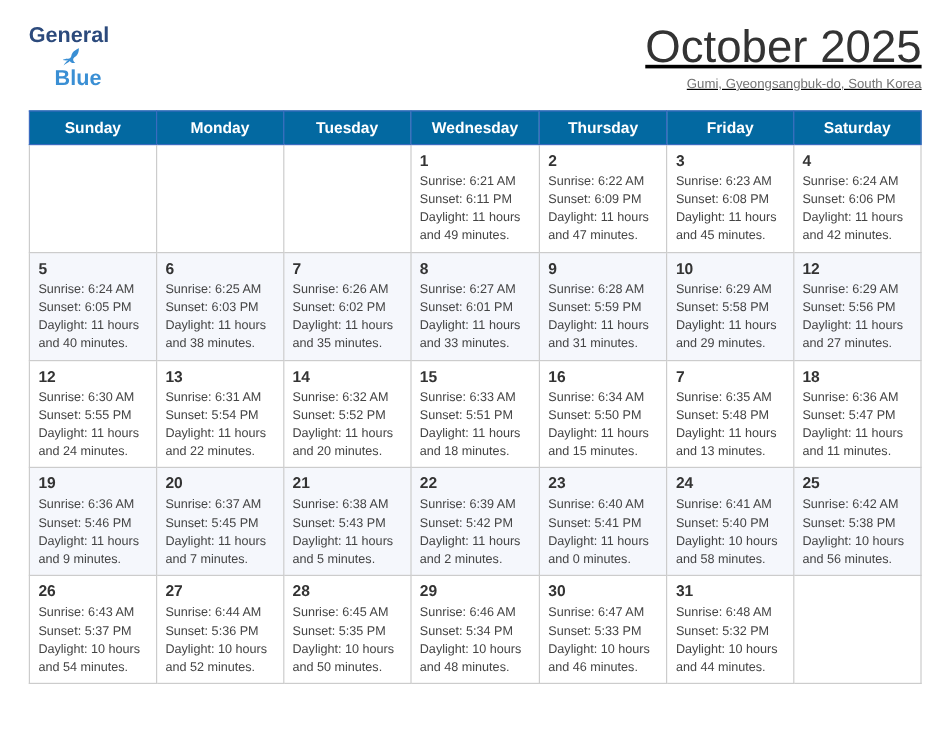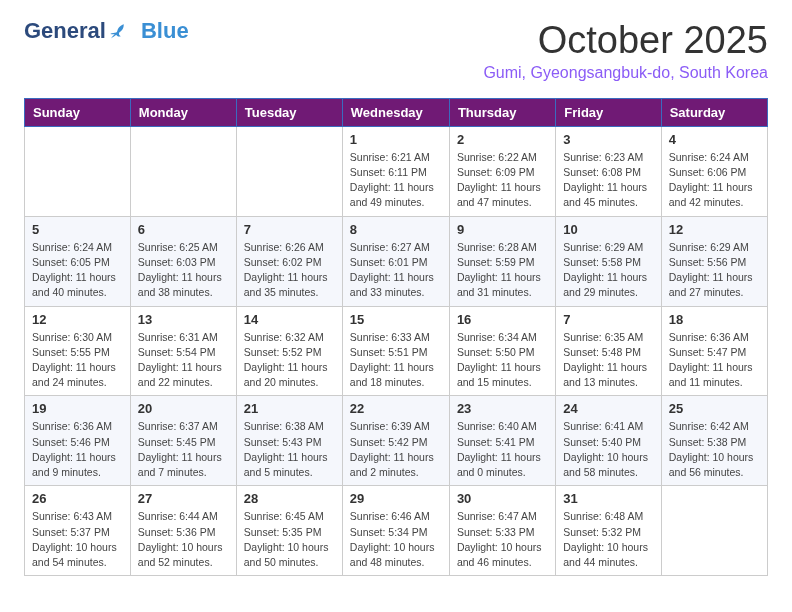--- a/index.html
+++ b/index.html
@@ -17,56 +17,57 @@
       margin-bottom: 16px;
     }
     .logo {
       display: flex;
       flex-direction: column;
       align-items: flex-start;
     }
     .logo-text {
       display: flex;
       align-items: center;
-      font-size: 22px;
+      font-size: 18px;
       font-weight: bold;
       color: #2c4a7c;
       line-height: 1;
+      flex-direction: column;
     }
     .logo-general { color: #2c4a7c; }
     .logo-blue { color: #3a8fd4; }
     .logo-bird {
       width: 18px;
       height: 18px;
       margin-left: 2px;
     }
     .title-block {
       text-align: right;
+      text-decoration: underline;
     }
     .month-title {
       font-size: 38px;
       color: #333;
       font-weight: 300;
       line-height: 1.1;
     }
     .location {
-      font-size: 16px;
-      color: #8b5cf6;
+      font-size: 11px;
+      color: #737373;
       margin-top: 2px;
-      text-align: center;
     }
     .calendar {
       width: 100%;
       border-collapse: collapse;
       font-size: 11px;
     }
     .calendar th {
-      background-color: #701a75;
+      background-color: #0369a1;
       color: #fff;
-      text-align: left;
+      text-align: center;
       padding: 6px 8px;
       font-size: 13px;
       font-weight: 600;
       border: 1px solid #3a6bbf;
     }
     .calendar td {
       width: 108px;
       vertical-align: top;
       padding: 5px 7px;
       border: 1px solid #ccc;

